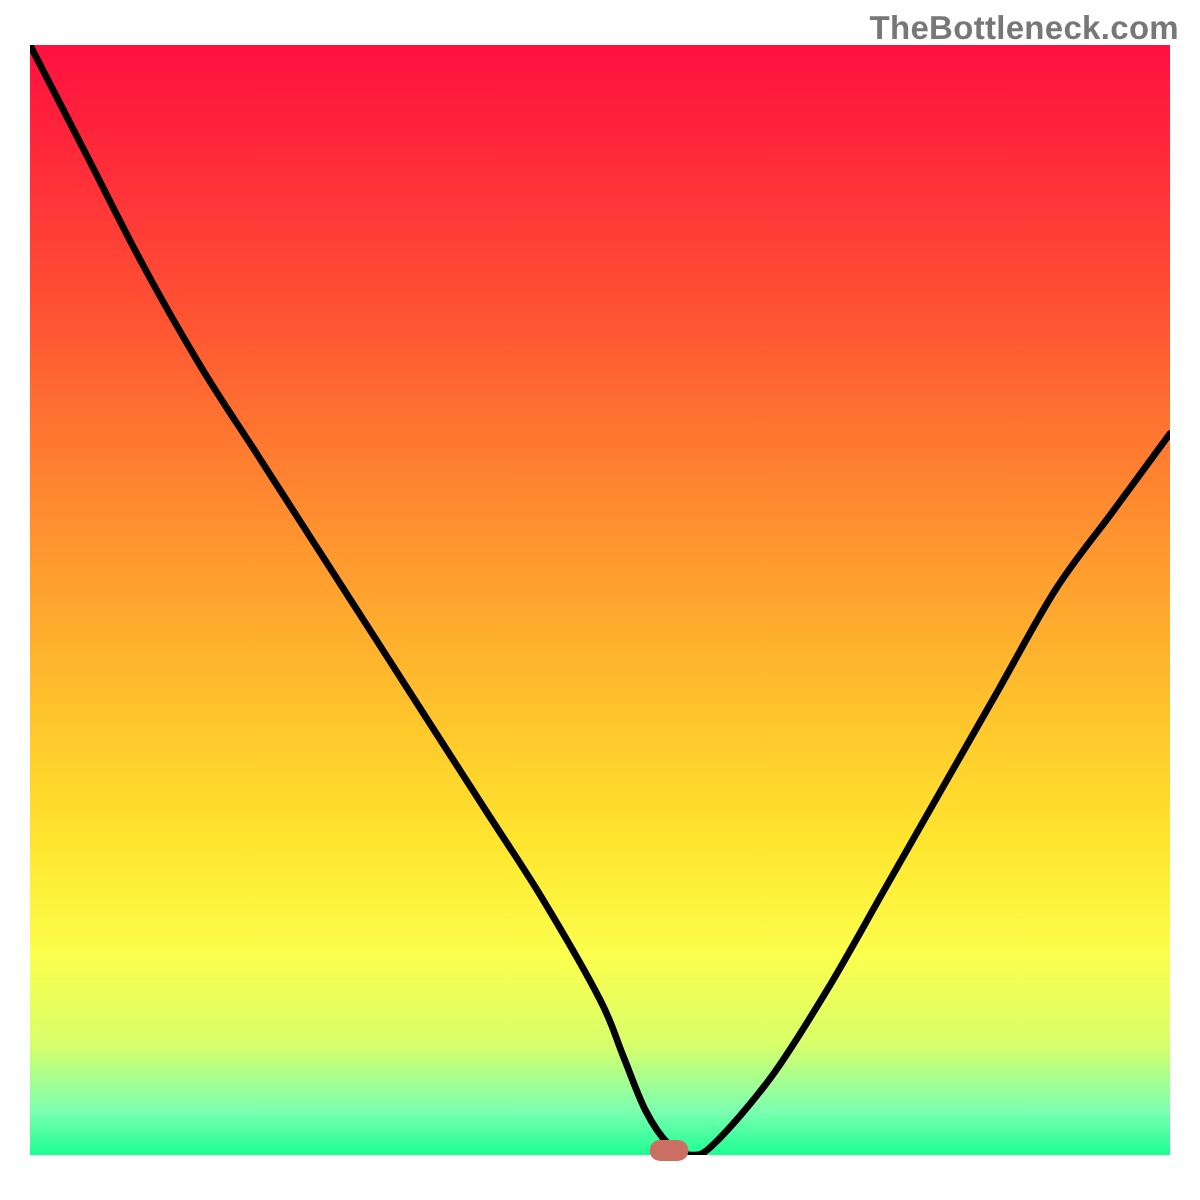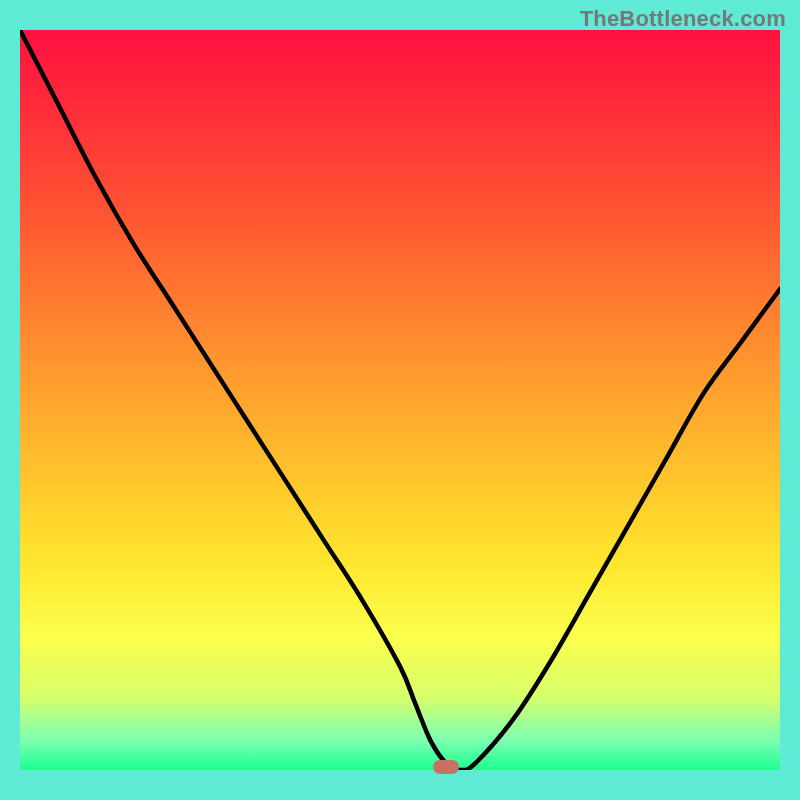--- a/index.html
+++ b/index.html
@@ -8,21 +8,21 @@
     width: 800px;
     height: 800px;
     background: #000;
     overflow: hidden;
     font-family: Arial, Helvetica, sans-serif;
   }
   .frame {
     position: relative;
     width: 800px;
     height: 800px;
-    background: #5eead4;
+    background: #ffffff;
     text-align: right;
   }
   .watermark {
     position: absolute;
     top: 6px;
     right: 14px;
     color: #777;
     font-size: 22px;
     font-weight: 600;
     letter-spacing: 0.2px;

